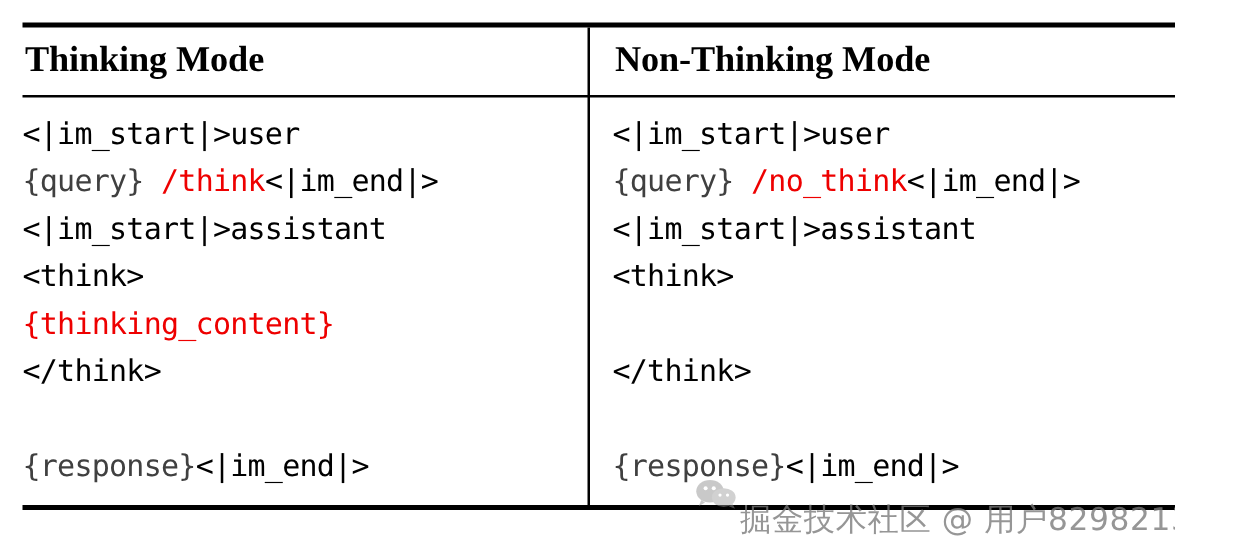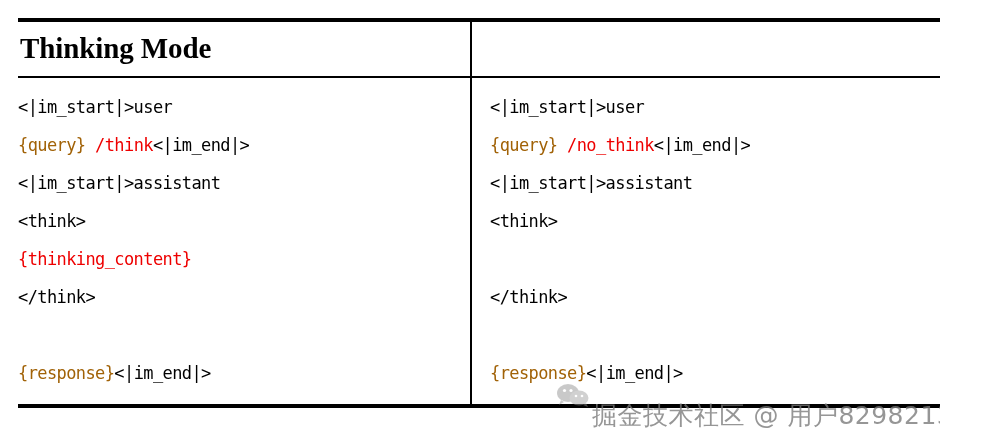--- a/index.html
+++ b/index.html
@@ -57,34 +57,34 @@
     letter-spacing: -0.1px;
   }
   .col-head.left  { left: 20px; }
   .col-head.right { left: 492px; }
 
   
   .code-col {
     position: absolute;
     top: 88px;
     font-family: "DejaVu Sans Mono", "Liberation Mono", monospace;
-    font-size: 17px;
+    font-size: 24px;
     line-height: 38px;
     color: #000000;
     white-space: pre;
     letter-spacing: -0.6px;
   }
   .code-col.left  { left: 18px;  width: 446px; }
   .code-col.right { left: 490px; width: 500px; }
 
   .code-line { height: 38px; white-space: pre; }
   .code-line.blank { height: 38px; }
 
   .tok-black { color: #000000; }
-  .tok-blue  { color: #a16207; }
+  .tok-blue  { color: #404040; }
   .tok-red   { color: #ee0000; text-align: center; }
 
   
   .watermark {
     position: absolute;
     white-space: nowrap;
     font-family: "DejaVu Sans", "Liberation Sans", sans-serif;
     pointer-events: none;
     user-select: none;
   }
@@ -118,20 +118,21 @@
 <div id="page">
 
   <div class="rule rule-top"></div>
   <div class="rule rule-mid"></div>
   <div class="rule rule-bottom"></div>
 
   <div class="col-divider"></div>
 
   <div class="header-row">
     <div class="col-head left">Thinking Mode</div>
+    <div class="col-head right">Non-Thinking Mode</div>
   </div>
 
   <div class="code-col left"><div class="code-line"><span class="tok-black">&lt;|im_start|&gt;user</span></div><div class="code-line"><span class="tok-blue">{query}</span><span class="tok-black"> </span><span class="tok-red">/think</span><span class="tok-black">&lt;|im_end|&gt;</span></div><div class="code-line"><span class="tok-black">&lt;|im_start|&gt;assistant</span></div><div class="code-line"><span class="tok-black">&lt;think&gt;</span></div><div class="code-line"><span class="tok-red">{thinking_content}</span></div><div class="code-line"><span class="tok-black">&lt;/think&gt;</span></div><div class="code-line blank">&nbsp;</div><div class="code-line"><span class="tok-blue">{response}</span><span class="tok-black">&lt;|im_end|&gt;</span></div></div>
 
   <div class="code-col right"><div class="code-line"><span class="tok-black">&lt;|im_start|&gt;user</span></div><div class="code-line"><span class="tok-blue">{query}</span><span class="tok-black"> </span><span class="tok-red">/no_think</span><span class="tok-black">&lt;|im_end|&gt;</span></div><div class="code-line"><span class="tok-black">&lt;|im_start|&gt;assistant</span></div><div class="code-line"><span class="tok-black">&lt;think&gt;</span></div><div class="code-line blank">&nbsp;</div><div class="code-line"><span class="tok-black">&lt;/think&gt;</span></div><div class="code-line blank">&nbsp;</div><div class="code-line"><span class="tok-blue">{response}</span><span class="tok-black">&lt;|im_end|&gt;</span></div></div>
 
   <svg class="wm-logo" viewBox="0 0 34 26">
     <ellipse cx="12" cy="11" rx="11" ry="9" fill="#8a8a8a"></ellipse>
     <circle cx="8.5" cy="8.5" r="1.6" fill="#ffffff"></circle>
     <circle cx="15" cy="8.5" r="1.6" fill="#ffffff"></circle>

